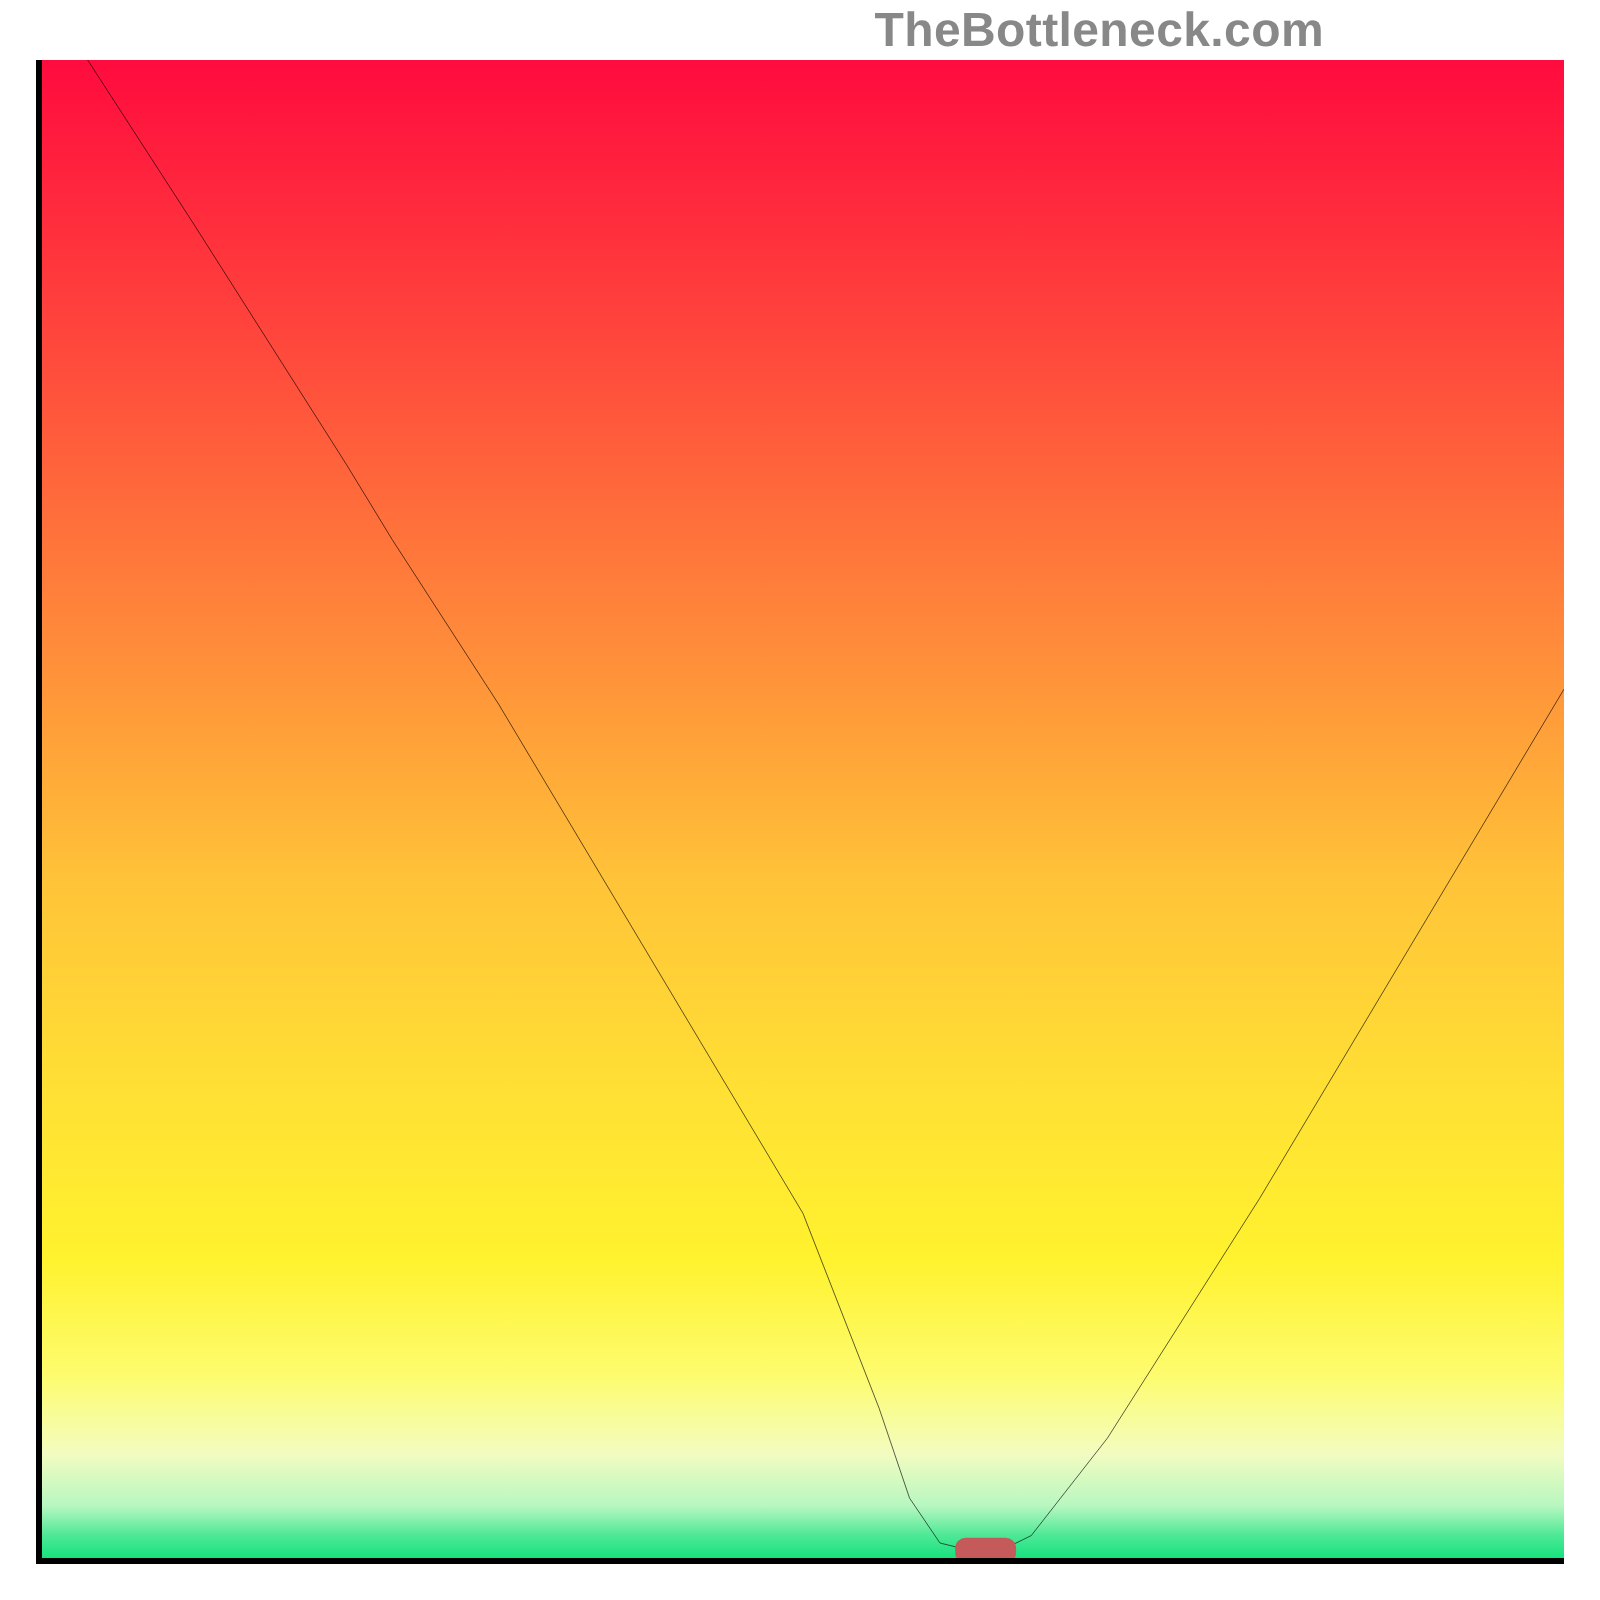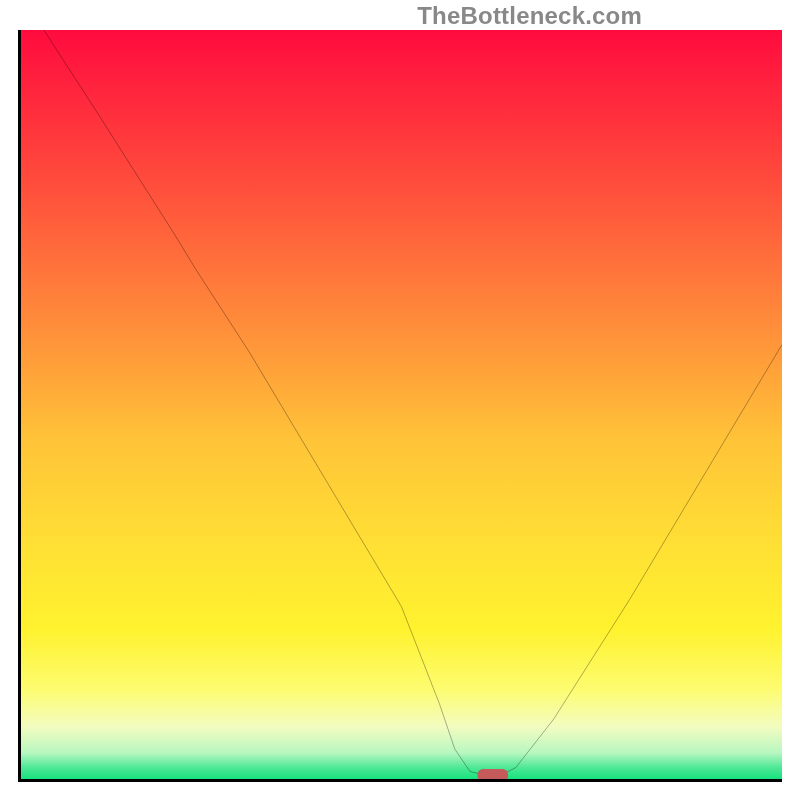--- a/index.html
+++ b/index.html
@@ -7,20 +7,21 @@
     padding: 0;
     width: 800px;
     height: 800px;
     background: #ffffff;
     font-family: Arial, Helvetica, sans-serif;
   }
   .stage {
     position: relative;
     width: 660px;
     height: 800px;
+    padding-left: 20px;
   }
   .watermark {
     position: absolute;
     top: 2px;
     right: 18px;
     font-size: 24px;
     font-weight: 600;
     color: #888888;
     letter-spacing: 0.2px;
   }

